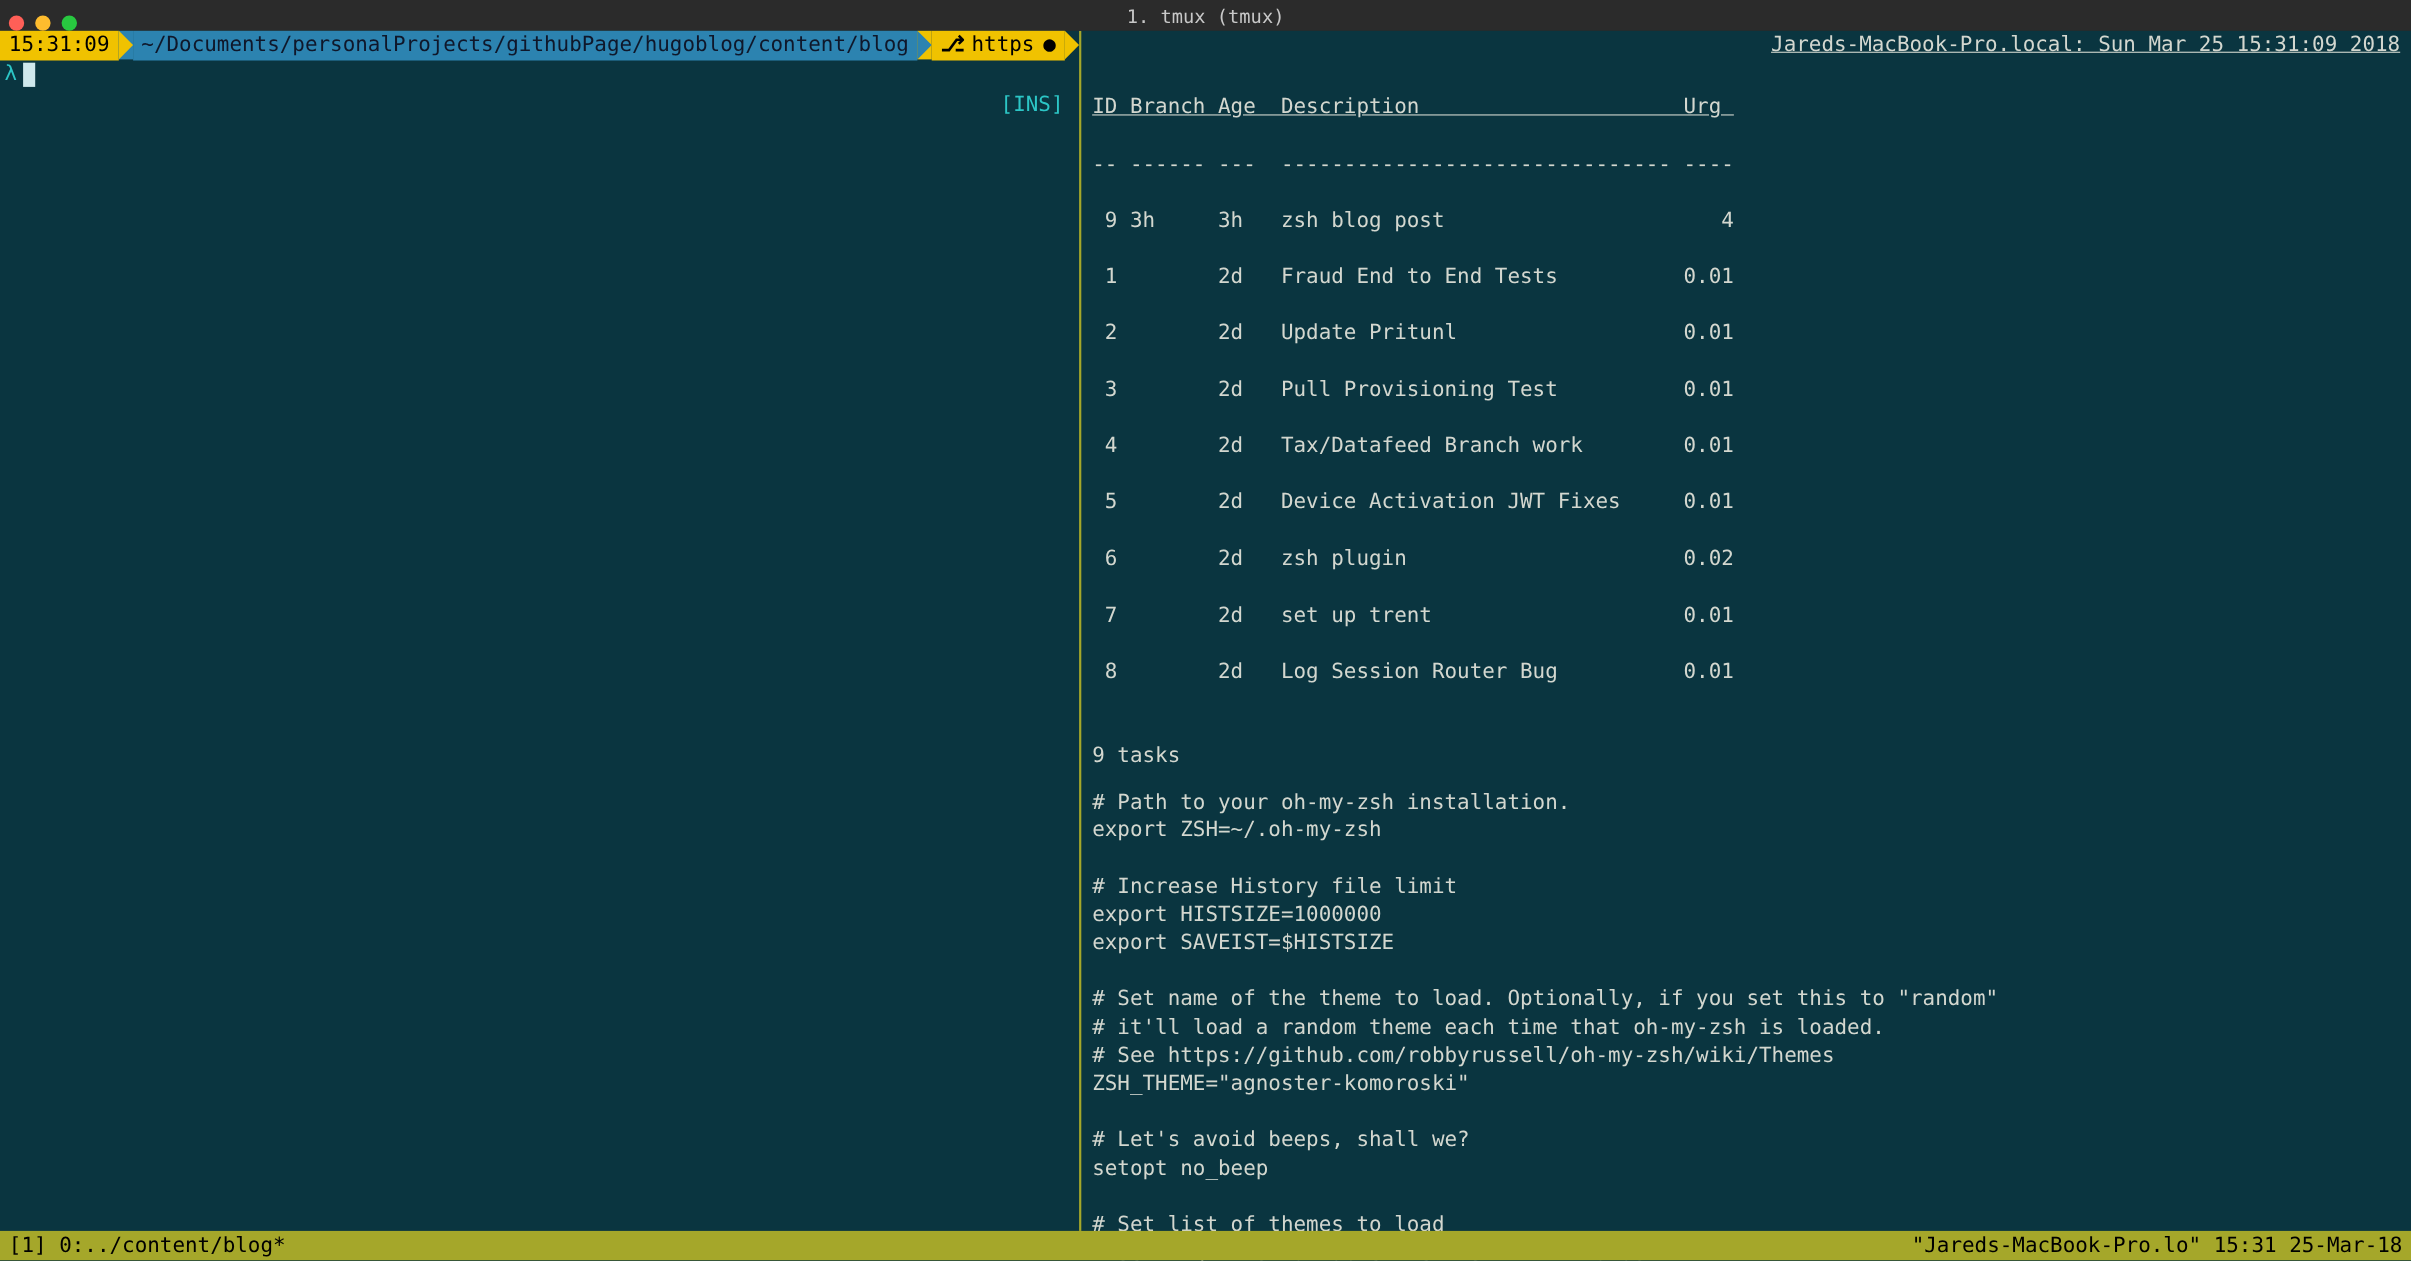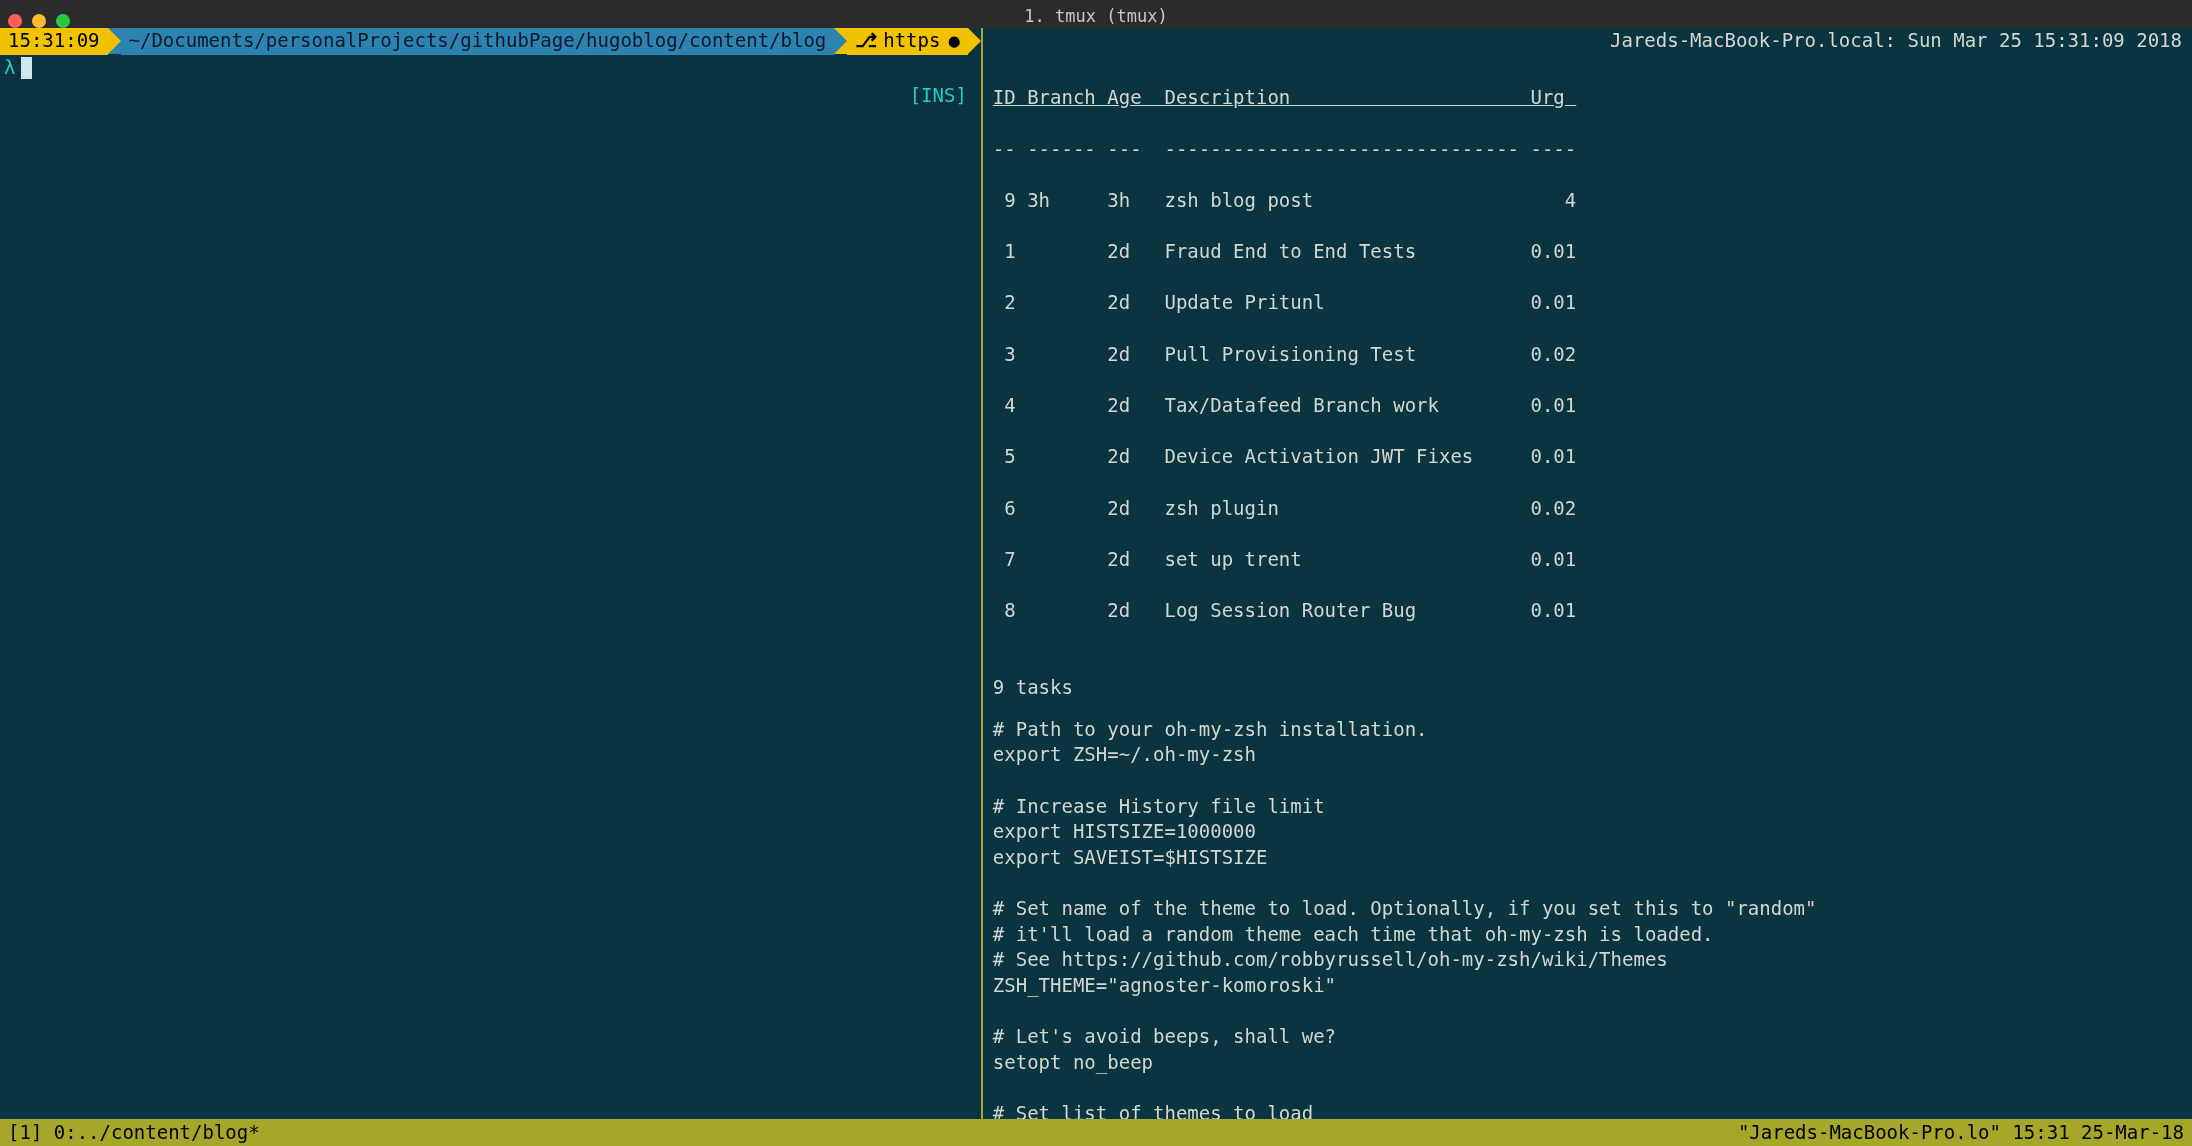--- a/index.html
+++ b/index.html
@@ -93,20 +93,21 @@
   right: 14px;
   color: #2cc6c6;
   margin-top: 28px;
 }
 
 .right-header {
   text-align: right;
   padding: 0 10px;
   color: #d3d7cf;
   white-space: pre;
+  text-decoration: underline;
 }
 .task-block {
   padding: 6px 10px 10px 10px;
   white-space: pre;
   font-variant-numeric: tabular-nums;
 }
 .hdiv {
   height: 2px;
   background: #a5a72a;
 }
@@ -176,21 +177,21 @@
 <span style="text-decoration: underline;">ID Branch Age  Description                     Urg </span>
 
 <span>-- ------ ---  ------------------------------- ----</span>
 
 <span> 9 3h     3h   zsh blog post                      4</span>
 
 <span> 1        2d   Fraud End to End Tests          0.01</span>
 
 <span> 2        2d   Update Pritunl                  0.01</span>
 
-<span> 3        2d   Pull Provisioning Test          0.02</span>
+<span> 3        2d   Pull Provisioning Test          0.01</span>
 
 <span> 4        2d   Tax/Datafeed Branch work        0.01</span>
 
 <span> 5        2d   Device Activation JWT Fixes     0.01</span>
 
 <span> 6        2d   zsh plugin                      0.02</span>
 
 <span> 7        2d   set up trent                    0.01</span>
 
 <span> 8        2d   Log Session Router Bug          0.01</span>

